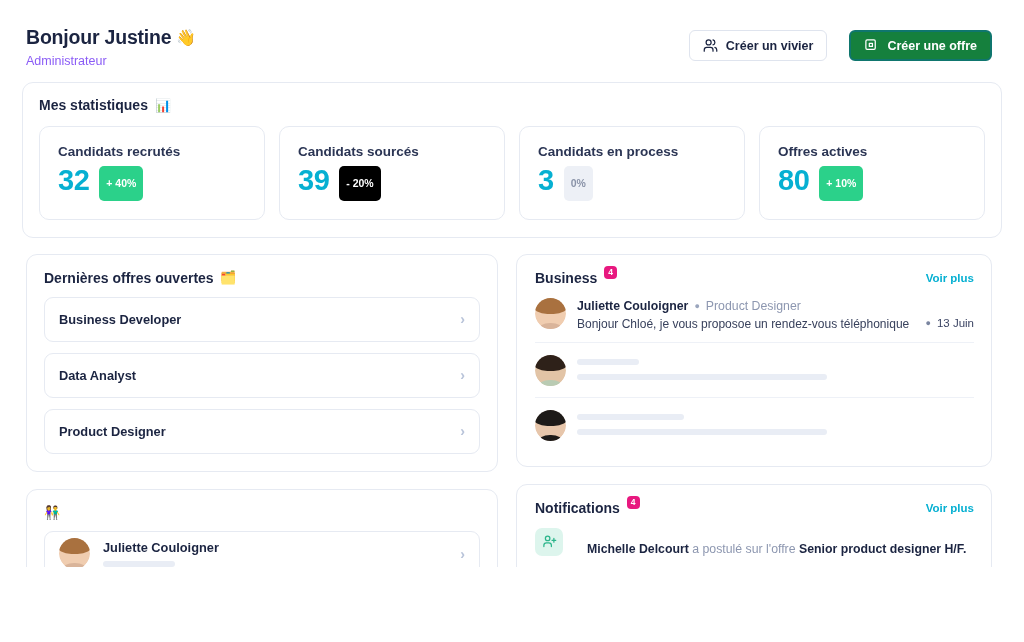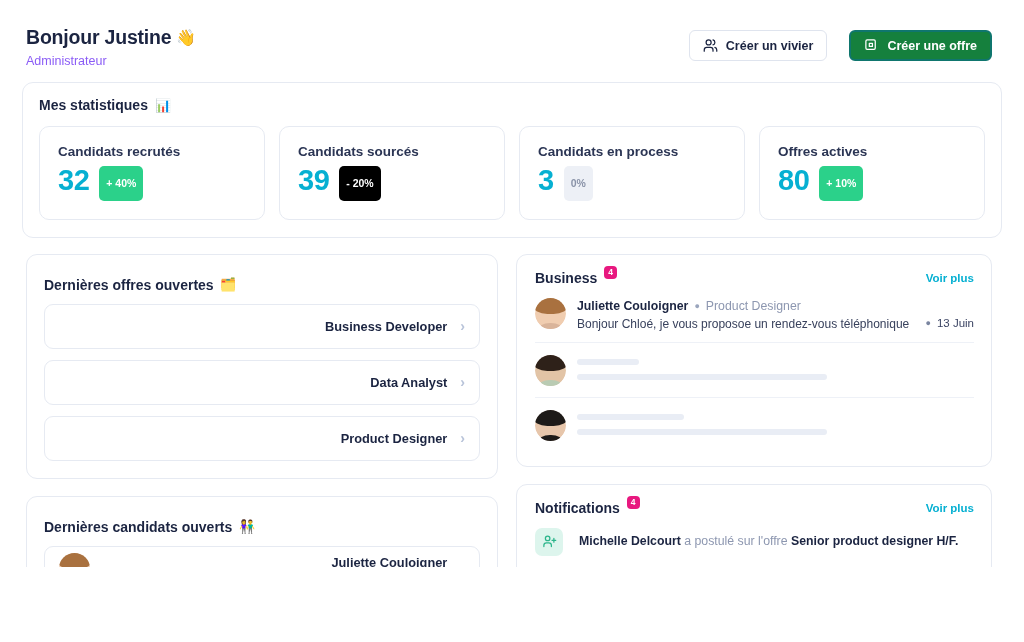--- a/index.html
+++ b/index.html
@@ -143,21 +143,21 @@
   .columns {
     display: flex;
     gap: 18px;
     padding: 16px 26px 0 26px;
     align-items: flex-start;
   }
   .col-left  { width: 472px; flex: none; }
   .col-right { width: 476px; flex: none; }
 
   
-  .list-card { padding: 22px 17px 17px 17px; text-align: right; }
+  .list-card { padding: 15px 17px 17px 17px; }
   .list-card + .list-card { margin-top: 17px; }
 
   .row-item {
     display: flex;
     align-items: center;
     gap: 13px;
     border: 1px solid #e6eaf2;
     border-radius: 9px;
     padding: 0 14px;
     height: 45px;
@@ -268,22 +268,22 @@
     white-space: nowrap;
     display: flex;
     align-items: center;
     gap: 6px;
     padding-top: 19px;
   }
   .msg-date .d { font-size: 9px; color: #7a85a0; }
 
   .notif-row {
     display: flex;
-    align-items: flex-start;
-    gap: 16px;
+    align-items: flex-end;
+    gap: 24px;
     padding: 12px 0 11px 0;
     border-bottom: 1px solid #eef1f7;
   }
   .notif-row:last-child { border-bottom: none; }
   .notif-icon {
     width: 28px; height: 28px;
     border-radius: 7px;
     flex: none;
     display: flex;
     align-items: center;
@@ -412,21 +412,20 @@
         <div class="row-item">
           <div class="row-grow">
             <div class="row-title">Product Designer</div>
           </div>
           <span class="chev">›</span>
         </div>
       </div>
 
       <div class="card list-card">
         <div class="section-title">
-          <span>Dernières candidats ouverts</span>
           <span class="emoji">👫</span>
         </div>
 
         <div class="row-item tall">
           <div class="avatar lg">
             <span class="face" style="background:#f0cdb0"></span>
             <span class="hair" style="background:#a9713f"></span>
             <span class="body" style="background:#d9b49a"></span>
           </div>
           <div class="row-grow">

